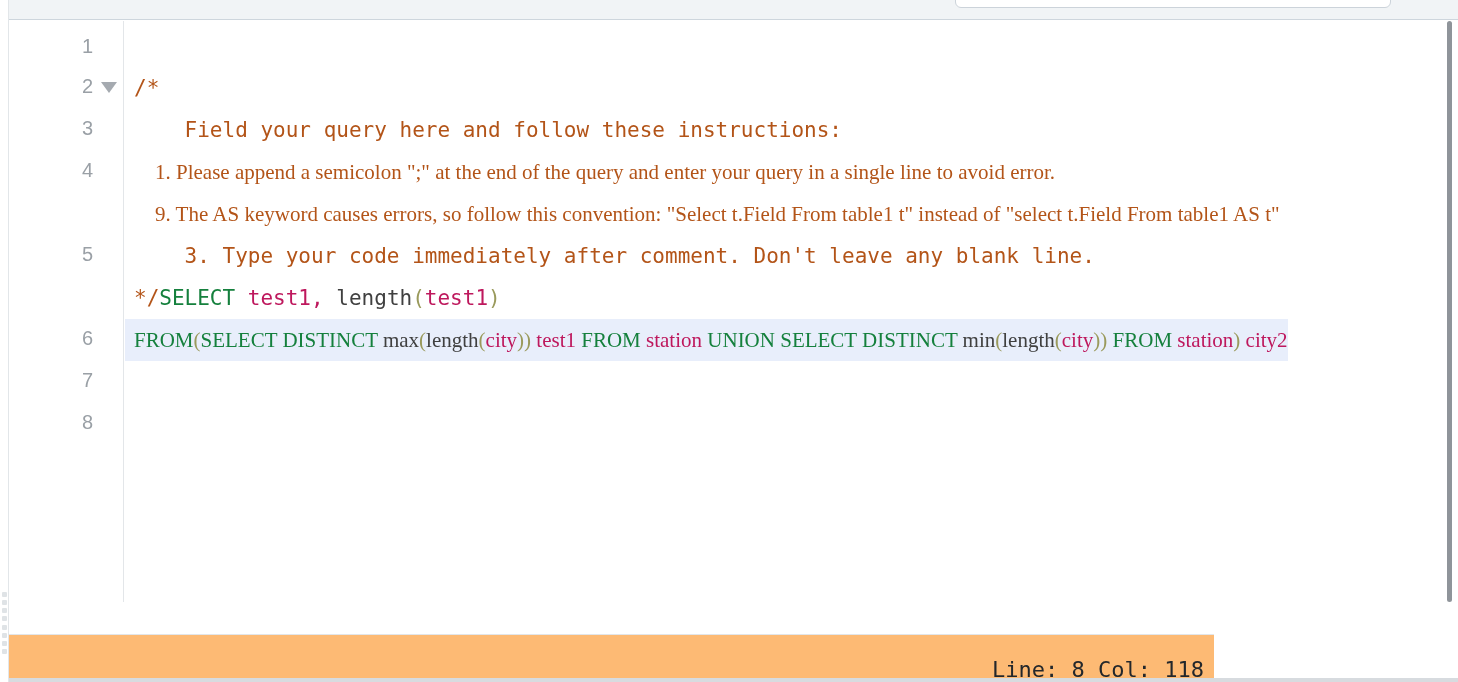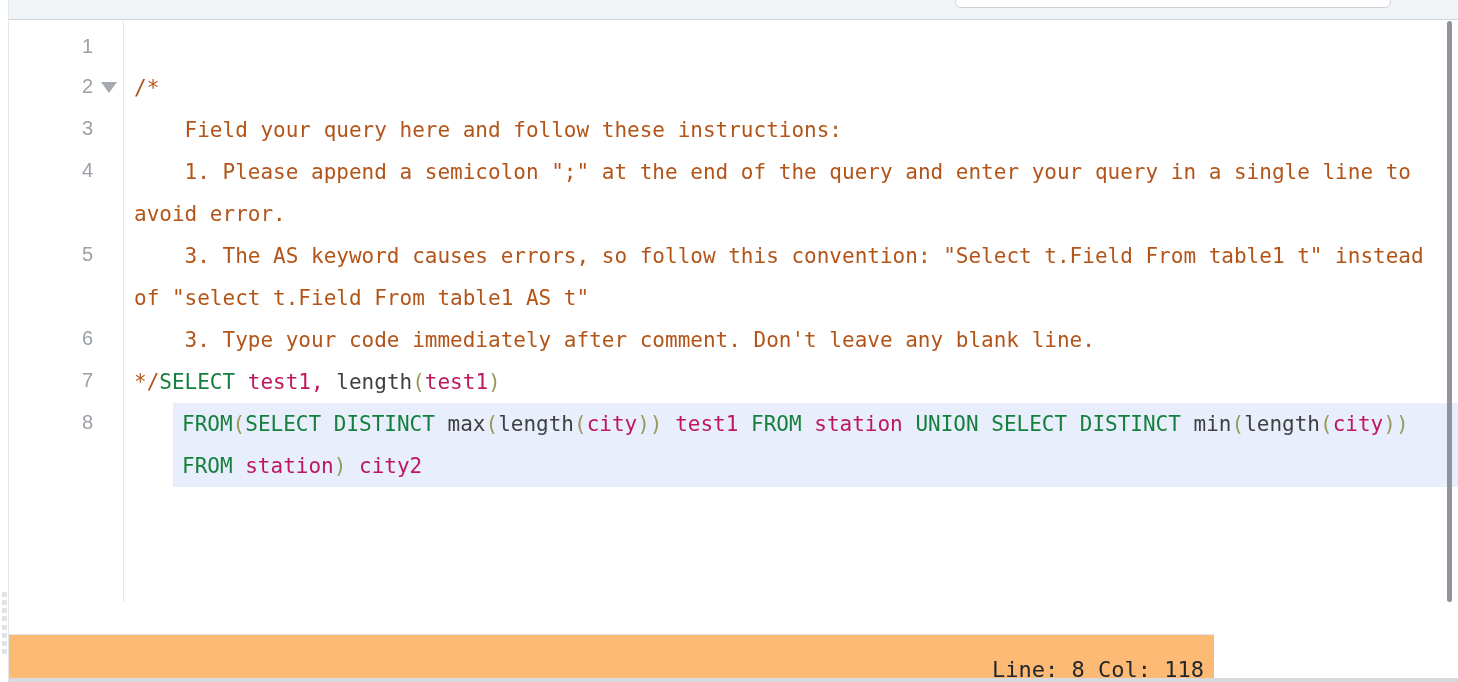--- a/index.html
+++ b/index.html
@@ -153,24 +153,23 @@
     font-family: "DejaVu Sans Mono", "Liberation Mono", monospace;
     font-size: 21px;
     line-height: 42px;
     color: #1d1f21;
     white-space: pre;
     padding-left: 9px;
     letter-spacing: 0px;
     box-sizing: border-box;
   }
   .cline.blank { height: 44px; }
-  .cline.wrapped { white-space: pre-wrap; word-break: normal; }
+  .cline.wrapped { white-space: pre-wrap; word-break: normal; font-family: Liberation Serif, serif; }
   .cline.active {
     background: #e8eefb;
-    margin-left: 48px;
   }
 
   
   .tok-comment { color: #b35418; }
   .tok-kw      { color: #15803d; }
   .tok-fn      { color: #404040; }
   .tok-paren   { color: #9a9a5c; }
   .tok-plain   { color: #be185d; }
 
   
@@ -251,21 +250,21 @@
       <div class="gline">7</div>
       <div class="gline">8</div>
     </div>
 
     <div class="code-area">
       <div class="code-inner" id="code-inner">
           <div class="cline blank"><span class="tok-plain"></span></div>
           <div class="cline"><span class="tok-comment">/*</span></div>
           <div class="cline"><span class="tok-comment">    Field your query here and follow these instructions:</span></div>
           <div class="cline wrapped"><span class="tok-comment">    1. Please append a semicolon ";" at the end of the query and enter your query in a single line to avoid error.</span></div>
-          <div class="cline wrapped"><span class="tok-comment">    3. The AS keyword causes errors, so follow this convention: "Select t.Field From table1 t" instead of "select t.Field From table1 AS t"</span></div>
+          <div class="cline wrapped"><span class="tok-comment">    9. The AS keyword causes errors, so follow this convention: "Select t.Field From table1 t" instead of "select t.Field From table1 AS t"</span></div>
           <div class="cline"><span class="tok-comment">    3. Type your code immediately after comment. Don't leave any blank line.</span></div>
           <div class="cline"><span class="tok-comment">*/</span><span class="tok-kw">SELECT</span><span class="tok-plain"> test1, </span><span class="tok-fn">length</span><span class="tok-paren">(</span><span class="tok-plain">test1</span><span class="tok-paren">)</span></div>
           <div class="cline wrapped active"><span class="tok-kw">FROM</span><span class="tok-paren">(</span><span class="tok-kw">SELECT DISTINCT </span><span class="tok-fn">max</span><span class="tok-paren">(</span><span class="tok-fn">length</span><span class="tok-paren">(</span><span class="tok-plain">city</span><span class="tok-paren">))</span><span class="tok-plain"> test1 </span><span class="tok-kw">FROM</span><span class="tok-plain"> station </span><span class="tok-kw">UNION SELECT DISTINCT </span><span class="tok-fn">min</span><span class="tok-paren">(</span><span class="tok-fn">length</span><span class="tok-paren">(</span><span class="tok-plain">city</span><span class="tok-paren">))</span><span class="tok-kw"> FROM</span><span class="tok-plain"> station</span><span class="tok-paren">)</span><span class="tok-plain"> city2</span></div>
         </div>
       <div class="v-rail"></div>
     </div>
 
   </div>
 
   <div class="statusbar">

